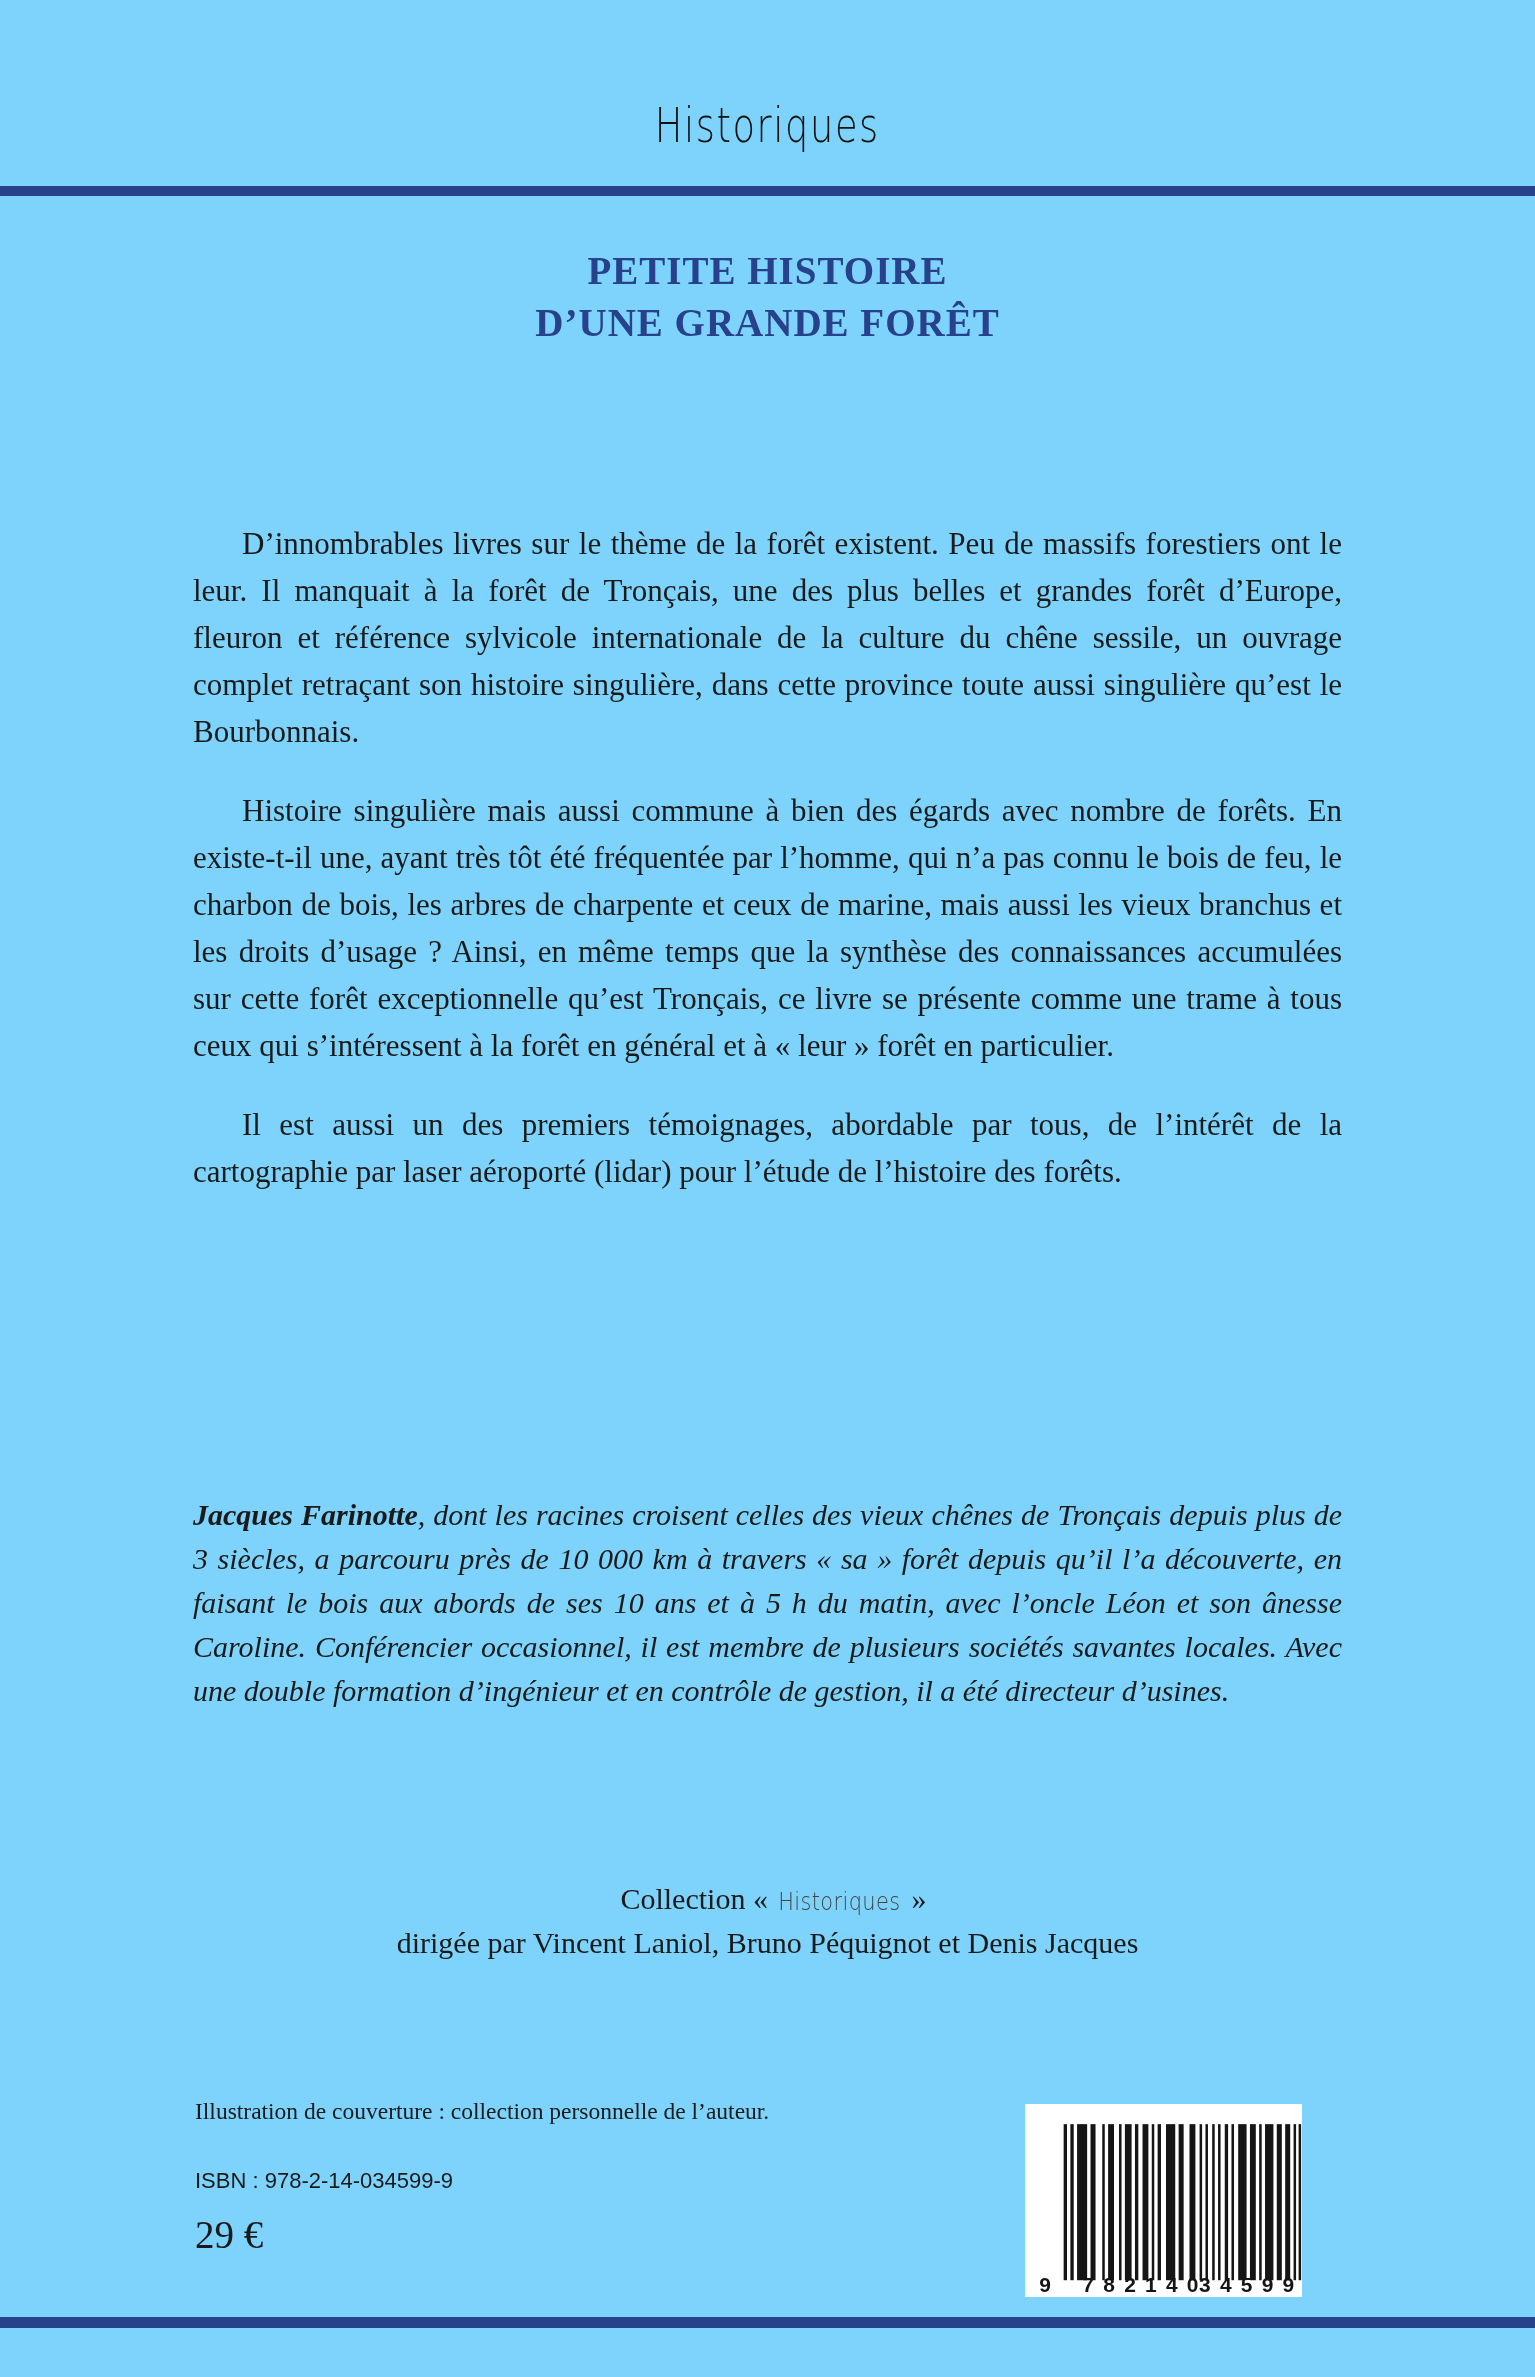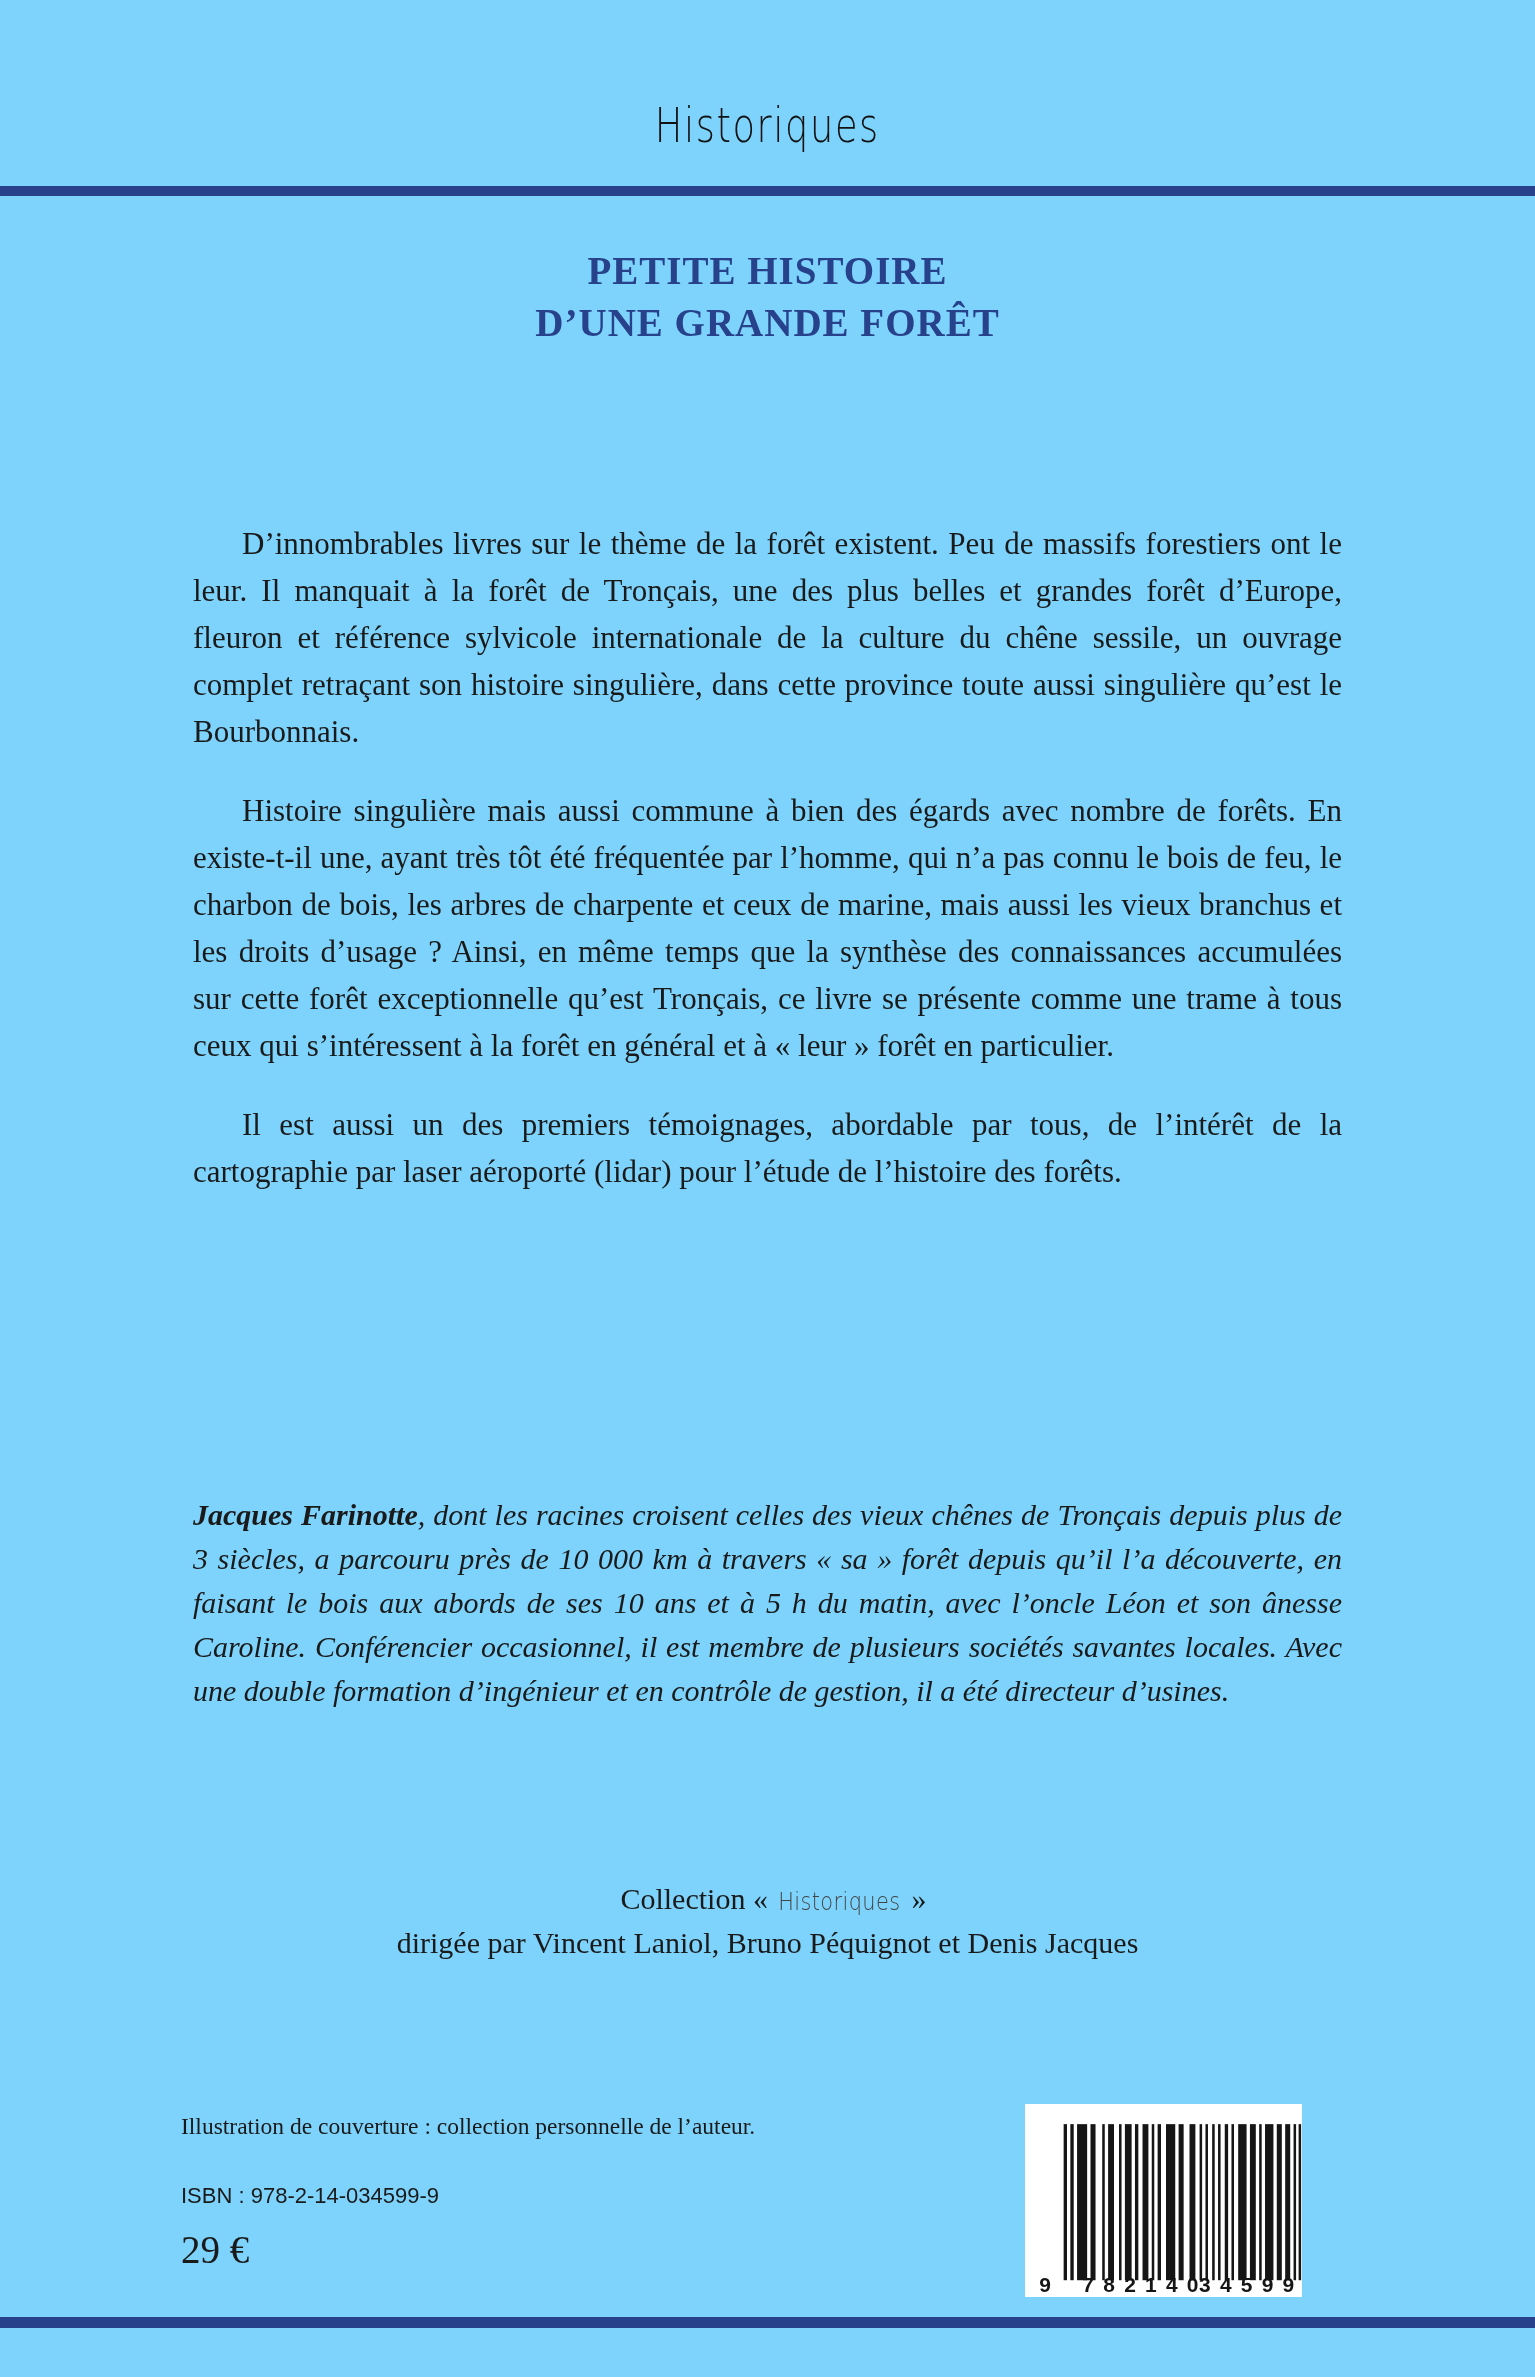--- a/index.html
+++ b/index.html
@@ -134,24 +134,23 @@
   }
   .credit-line-2 {
     font-family: "Liberation Serif", "DejaVu Serif", serif;
     font-size: 30px;
     line-height: 42px;
   }
 
   
   .footer-left {
     position: absolute;
-    left: 181px;
+    left: 195px;
     top: 2096px;
     width: 755px;
-    margin-top: 15px;
   }
   .illus-credit {
     font-family: "Liberation Serif", "DejaVu Serif", serif;
     font-size: 23.5px;
     line-height: 30px;
     margin: 0 0 39px 0;
   }
   .isbn-line {
     font-family: Liberation Sans, sans-serif;
     font-size: 22px;

